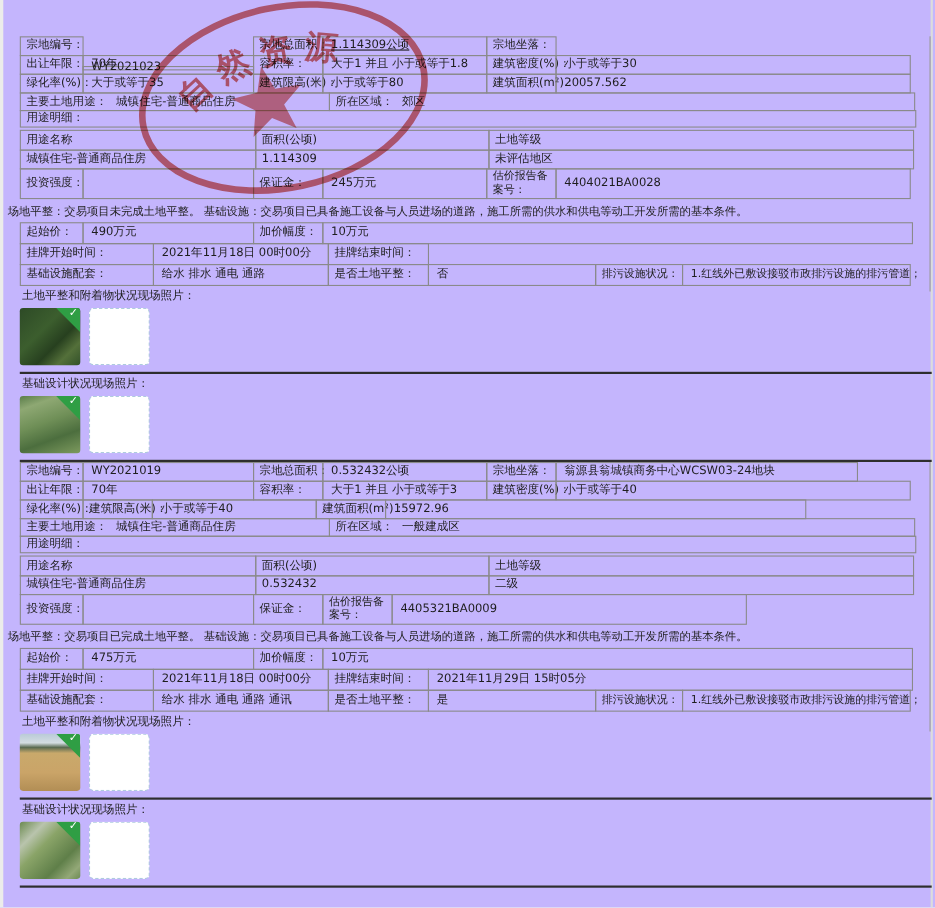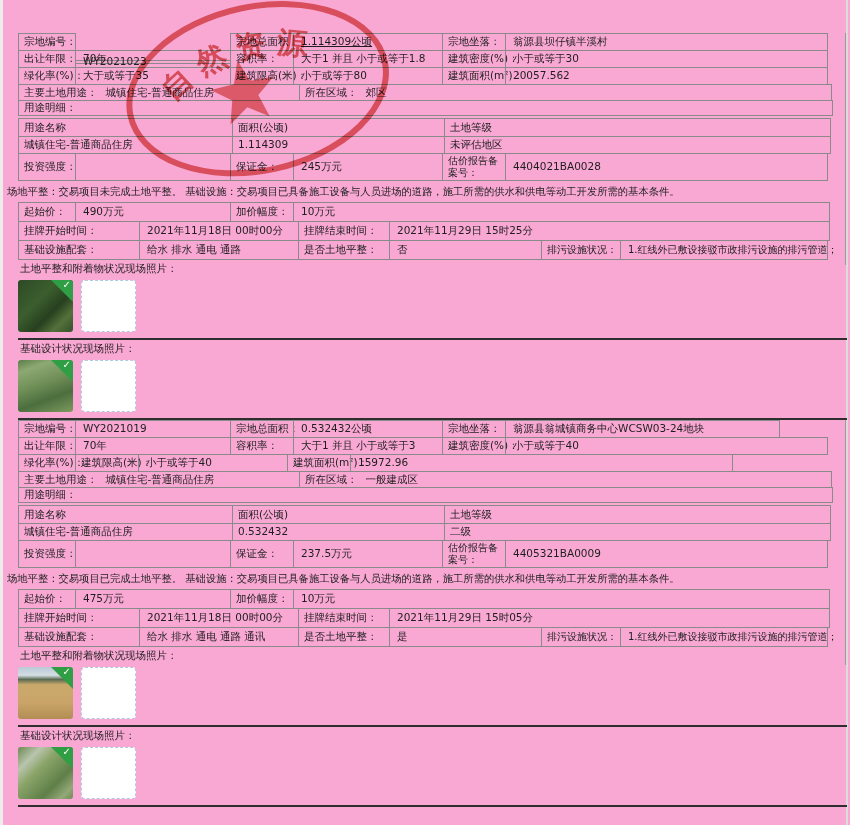--- a/index.html
+++ b/index.html
@@ -1,16 +1,16 @@
 <!DOCTYPE html>
 <html><head>
 <meta charset="utf-8">
 <style>
   html,body{margin:0;padding:0;background:#e9e9e9;}
-  .page{position:relative;width:850px;height:825px;background:#f9a8d4;overflow:hidden;
+  .page{position:relative;width:850px;height:825px;background:#c4b5fd;overflow:hidden;
         font-family:"DejaVu Sans","Liberation Sans",sans-serif;}
   
   .tbl{position:absolute;left:18px;width:815px;}
   .tr{display:flex;margin-top:-1px;}
   .nt{margin-top:0;}
   .td{box-sizing:border-box;border:1px solid #8a8a8a;margin-left:-1px;
       padding:1px 5px;font-size:10.5px;color:#1e1e1e;white-space:nowrap;
       display:flex;align-items:center;overflow:visible;line-height:1.25;}
   .tr > .td:first-child{margin-left:0;}
   .lab{color:#222;}
@@ -51,21 +51,20 @@
   <div class="seg" style="right:4px;top:33px;height:232px;"></div>
   <div class="seg" style="right:4px;top:420px;height:245px;"></div>
 
   <div class="tbl" style="top:33px;">
     <div class="tr nt" style="height:18px;">
       <div class="td lab" style="width:58px;">宗地编号：</div>
       <div class="td val" style="width:156px;margin-top:27px;">WY2021023</div>
       <div class="td lab" style="width:64px;">宗地总面积：</div>
       <div class="td val" style="width:150px;text-decoration:underline;">1.114309公顷</div>
       <div class="td lab" style="width:64px;">宗地坐落：</div>
-      <div class="td val" style="width:323px;">翁源县坝仔镇半溪村</div>
     </div>
     <div class="tr" style="height:18px;">
       <div class="td lab" style="width:58px;">出让年限：</div>
       <div class="td val" style="width:156px;">70年</div>
       <div class="td lab" style="width:64px;">容积率：</div>
       <div class="td val" style="width:150px;">大于1 并且 小于或等于1.8</div>
       <div class="td lab" style="width:64px;">建筑密度(%)：</div>
       <div class="td val" style="width:323px;">小于或等于30</div>
     </div>
     <div class="tr" style="height:18px;">
@@ -112,21 +111,20 @@
     <div class="tr nt" style="height:20px;">
       <div class="td lab" style="width:58px;">起始价：</div>
       <div class="td val" style="width:156px;">490万元</div>
       <div class="td lab" style="width:64px;">加价幅度：</div>
       <div class="td val" style="width:537px;">10万元</div>
     </div>
     <div class="tr" style="height:20px;">
       <div class="td lab" style="width:122px;">挂牌开始时间：</div>
       <div class="td val" style="width:160px;">2021年11月18日 00时00分</div>
       <div class="td lab" style="width:92px;">挂牌结束时间：</div>
-      <div class="td val" style="width:441px;">2021年11月29日 15时25分</div>
     </div>
     <div class="tr" style="height:20px;">
       <div class="td lab" style="width:122px;">基础设施配套：</div>
       <div class="td val" style="width:160px;">给水  排水  通电  通路</div>
       <div class="td lab" style="width:92px;">是否土地平整：</div>
       <div class="td val" style="width:153px;">否</div>
       <div class="td lab sm" style="width:80px;">排污设施状况：</div>
       <div class="td val sm" style="width:208px;">1.红线外已敷设接驳市政排污设施的排污管道；</div>
     </div>
     <div class="plain">土地平整和附着物状况现场照片：</div>
@@ -194,21 +192,20 @@
     </div>
     <div class="tr" style="height:18px;">
       <div class="td" style="width:215px;">城镇住宅-普通商品住房</div>
       <div class="td" style="width:213px;">0.532432</div>
       <div class="td" style="width:387px;">二级</div>
     </div>
     <div class="tr" style="height:28px;">
       <div class="td lab" style="width:58px;">投资强度：</div>
       <div class="td val" style="width:156px;"></div>
       <div class="td lab" style="width:64px;">保证金：</div>
-      <div class="td val" style="width:150px;">237.5万元</div>
       <div class="td lab wrap" style="width:64px;">估价报告备案号：</div>
       <div class="td val" style="width:323px;">4405321BA0009</div>
     </div>
     <div class="note">场地平整：交易项目已完成土地平整。 基础设施：交易项目已具备施工设备与人员进场的道路，施工所需的供水和供电等动工开发所需的基本条件。</div>
     <div class="tr nt" style="height:20px;">
       <div class="td lab" style="width:58px;">起始价：</div>
       <div class="td val" style="width:156px;">475万元</div>
       <div class="td lab" style="width:64px;">加价幅度：</div>
       <div class="td val" style="width:537px;">10万元</div>
     </div>

